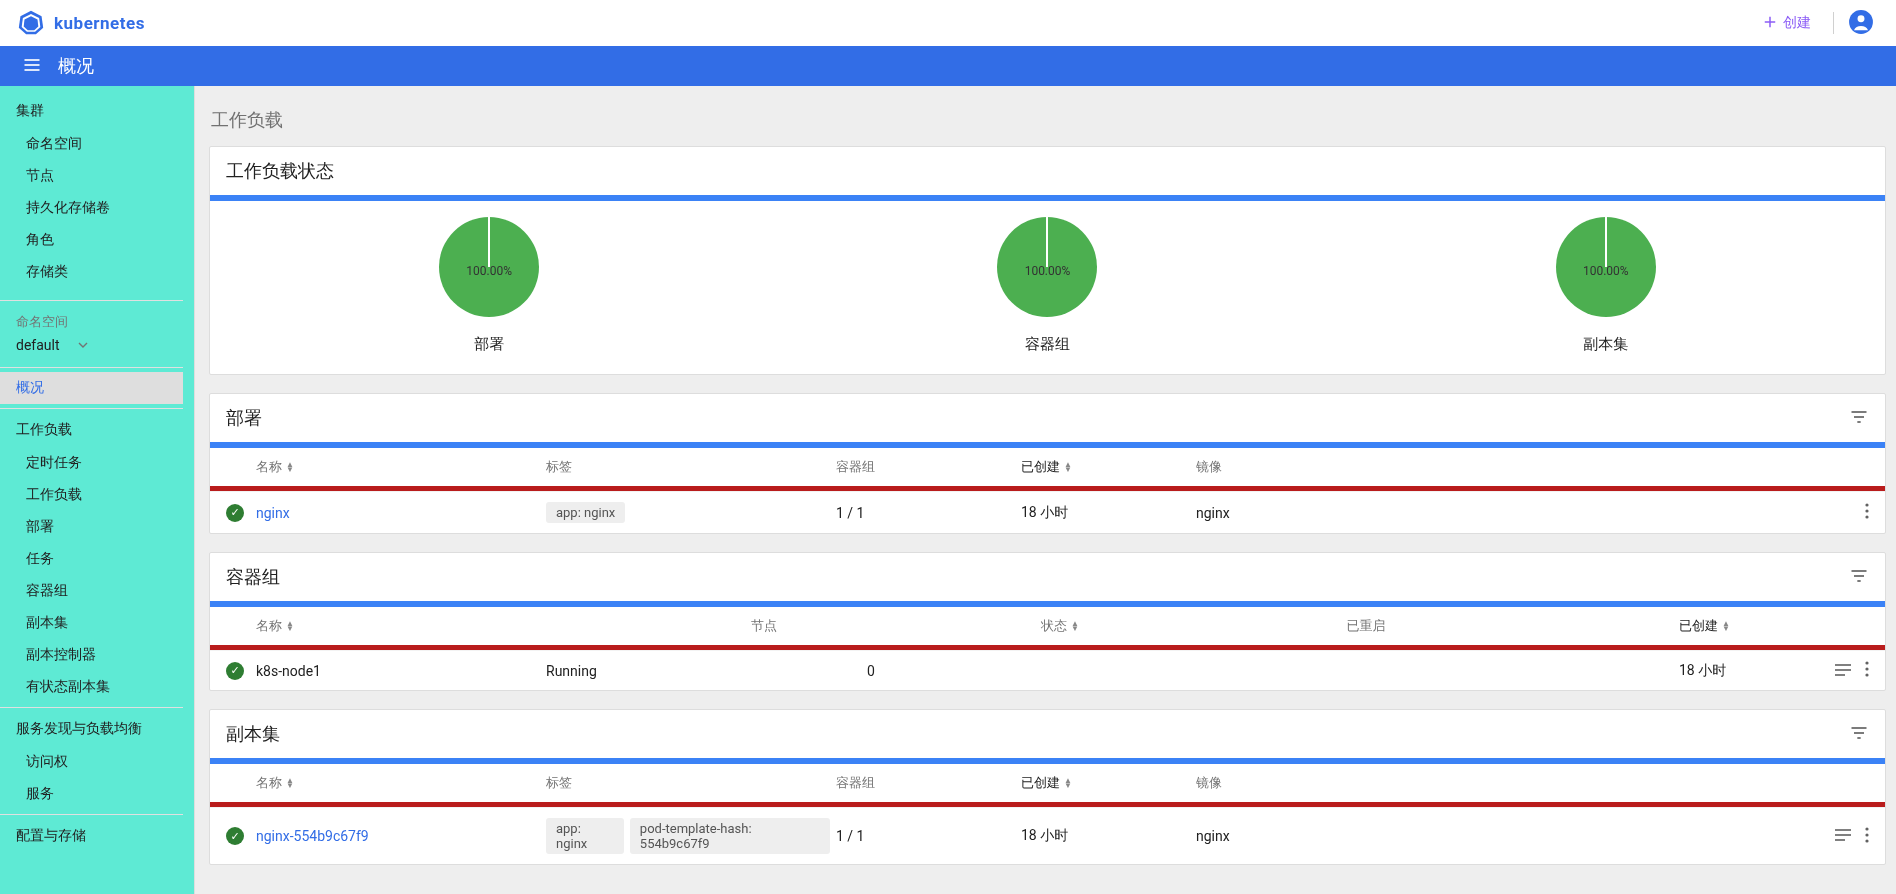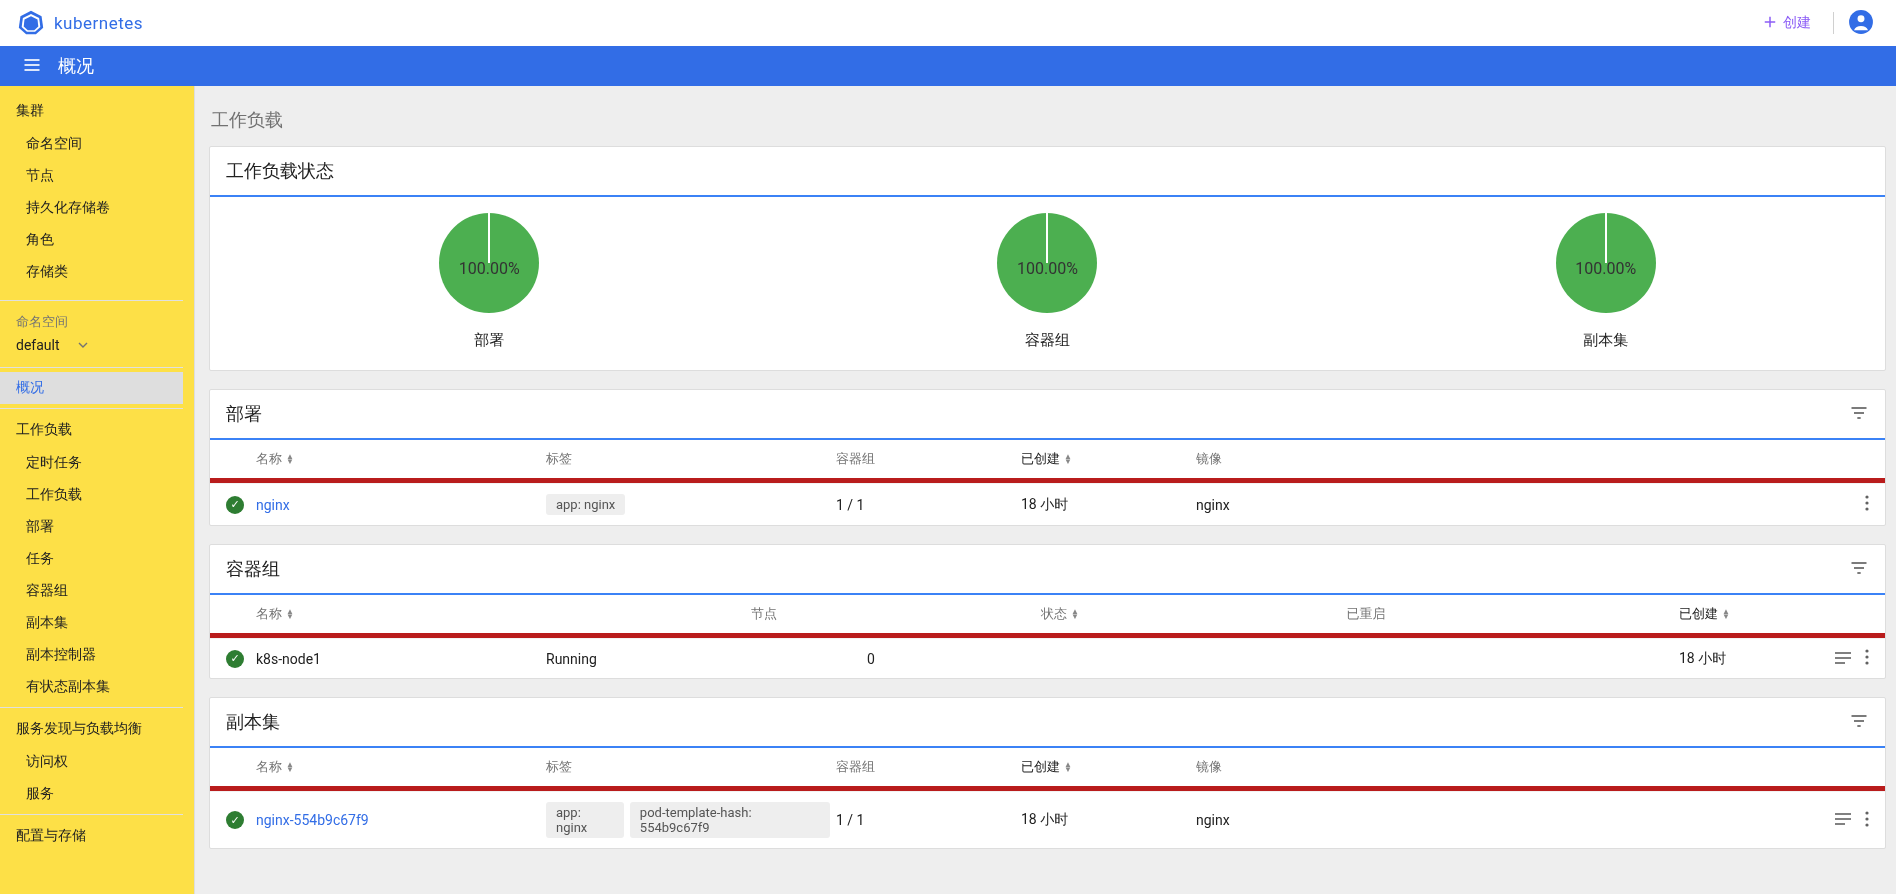--- a/index.html
+++ b/index.html
@@ -2,64 +2,64 @@
 <html><head>
 <meta charset="utf-8">
 <style>
 * { margin:0; padding:0; box-sizing:border-box; font-family:Roboto,"Helvetica Neue",Arial,sans-serif; }
 body { background:#eee; color:#212121; font-size:14px; overflow-x:hidden }
 
 
 .topbar { position:fixed; top:0; left:0; right:0; height:46px; background:#fff; display:flex; align-items:center; z-index:30; }
 .logo-wrap { display:flex; align-items:center; padding-left:18px; width:410px }
 .logo-icon { width:26px; height:26px; }
-.logo-text { color:#326de6; font-weight:400; font-size:17px; letter-spacing:.5px; margin-left:10px }
+.logo-text { color:#326de6; font-weight:700; font-size:17px; letter-spacing:.5px; margin-left:10px }
 .search-wrap { flex:0 0 770px; display:flex; align-items:center; background:#ececec; height:38px; border-radius:3px; padding:0 14px }
 .search-icon { color:#616161 }
 .search-input { border:none; background:transparent; outline:none; font-size:15px; margin-left:20px; flex:1; color:#616161 }
 .top-spacer { flex:1 }
 .create-btn { display:flex; align-items:center; color:#8b5cf6; font-size:14px; cursor:pointer; padding:6px 8px }
 .create-btn svg { margin-right:4px }
 .divider { width:1px; height:22px; background:#d0d0d0; margin:0 14px }
 .user-icon { color:#326de6; margin-right:22px; cursor:pointer }
 
 
 .secondbar { position:fixed; top:46px; left:0; right:0; height:40px; background:#326de6; display:flex; align-items:center; color:#fff; z-index:29 }
 .hamburger { margin:0 16px 0 22px; cursor:pointer }
 .page-title { font-size:18px; font-weight:400 }
 
 
-.sidebar-outer { position:fixed; top:86px; left:0; width:195px; bottom:0; background:#fde047; overflow-y:auto; border-right:1px solid #ddd }
+.sidebar-outer { position:fixed; top:86px; left:0; width:195px; bottom:0; background:#5eead4; overflow-y:auto; border-right:1px solid #ddd }
 .sidebar-outer::-webkit-scrollbar { width:12px }
 .sidebar-outer::-webkit-scrollbar-thumb { background:#c1c1c1 }
 .sidebar-outer::-webkit-scrollbar-track { background:#f1f1f1 }
 .sidebar { width:183px; }
 .side-section { padding:8px 0 }
 .side-head { padding:8px 16px; font-size:14px; color:#212121; font-weight:400 }
 .side-item { padding:7px 16px 7px 26px; font-size:14px; color:#212121; cursor:pointer }
 .side-item.active { background:#dedede; color:#326de6 }
 .side-divider { border-top:1px solid #e0e0e0; margin:4px 0 }
 .ns-label { padding:8px 16px 2px; font-size:13px; color:#737373 }
 .ns-select { padding:4px 16px 10px; display:flex; align-items:center; cursor:pointer }
 .ns-select span { font-size:14px }
 .ns-select svg { margin-left:18px; color:#737373 }
 
 
 .main { margin-left:195px; margin-top:86px; padding:18px 10px 30px 14px }
 .section-label { font-size:18px; color:#717171; padding:4px 2px 14px }
 .card { background:#fff; border:1px solid #ddd; border-radius:2px; margin-bottom:18px }
-.card-head { display:flex; align-items:center; padding:12px 16px; border-bottom:2px solid #3b82f6 }
+.card-head { display:flex; align-items:center; padding:12px 16px; border-bottom:6px solid #3b82f6 }
 .card-title { font-size:18px; color:#212121; flex:1 }
 .filter-btn { color:#616161; cursor:pointer }
 
 
 .donut-row { display:flex; justify-content:space-around; padding:14px 0 20px }
 .donut-item { text-align:center; flex:1 }
 .donut { width:104px; height:104px; margin:0 auto 16px; position:relative }
-.donut-pct { position:absolute; left:0; right:0; top:50%; transform:translateY(-20%); font-size:16px; color:#333 }
+.donut-pct { position:absolute; left:0; right:0; top:50%; transform:translateY(-20%); font-size:12px; color:#333 }
 .donut-label { font-size:15px }
 
 
 .tbl-head, .tbl-row { display:flex; align-items:center; padding:10px 16px }
 .tbl-head { color:#737373; font-size:13px; border-bottom:5px solid #b91c1c }
 .tbl-row { border-top:1px solid #f3f3f3 }
 .col { display:flex; align-items:center }
 .status-col { width:30px }
 .link { color:#326de6; cursor:pointer }
 .chip { display:inline-block; background:#eee; color:#555; padding:3px 10px; border-radius:3px; font-size:13px; margin-right:6px }

